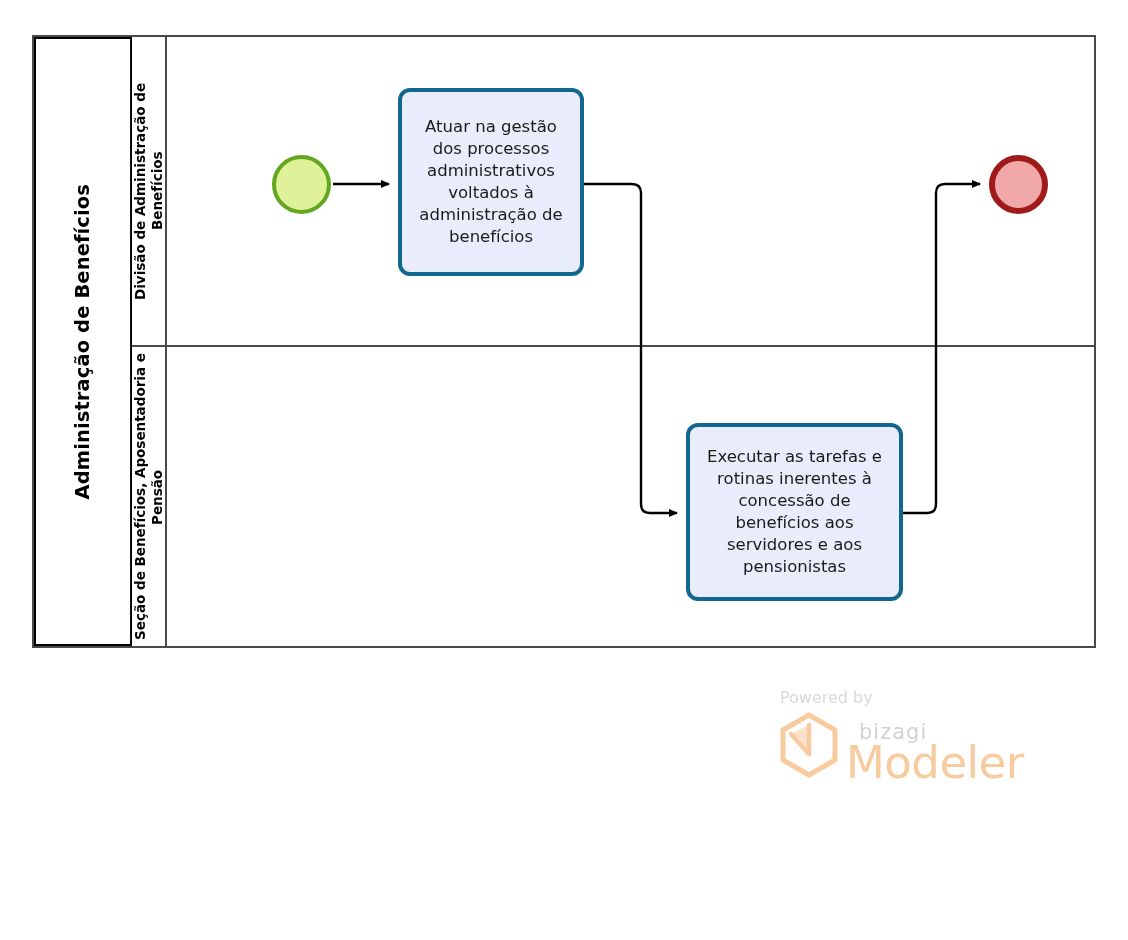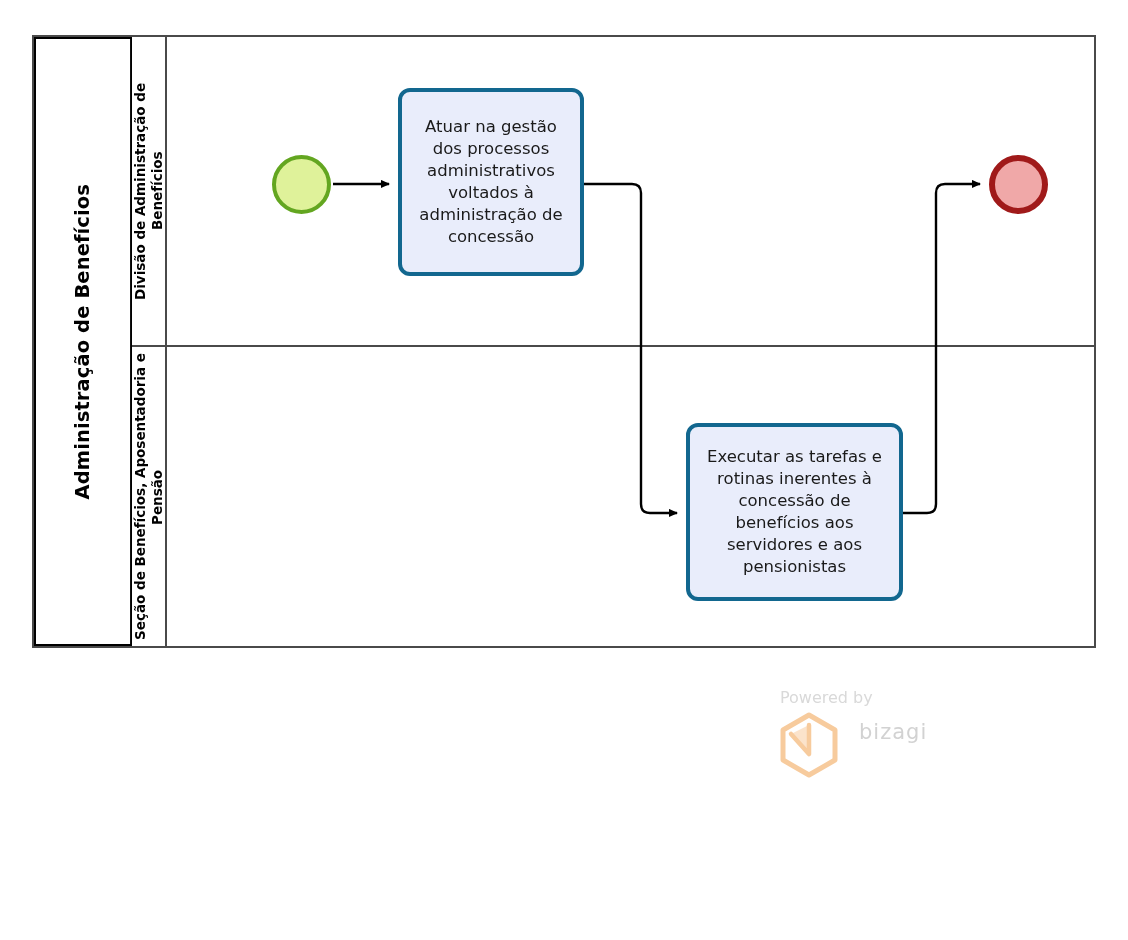--- a/index.html
+++ b/index.html
@@ -234,33 +234,34 @@
     <path d="M 584,184 L 632,184 Q 641,184 641,193 L 641,504 Q 641,513 650,513 L 677,513" fill="none" stroke="#000000" stroke-width="2.4" marker-end="url(#arrowhead)"></path>
 
     <path d="M 903,513 L 927,513 Q 936,513 936,504 L 936,193 Q 936,184 945,184 L 980,184" fill="none" stroke="#000000" stroke-width="2.4" marker-end="url(#arrowhead)"></path>
   </svg>
 
   <div class="event" id="start-event"></div>
 
   <div class="event" id="end-event"></div>
 
   <div class="task" id="task-1">
-    <span>Atuar na gestão dos processos administrativos voltados à administração de concessão</span>
+    <span>Atuar na gestão dos processos administrativos voltados à administração de benefícios</span>
   </div>
 
   <div class="task" id="task-2">
     <span>Executar as tarefas e rotinas inerentes à concessão de benefícios aos servidores e aos pensionistas</span>
   </div>
 
 </div>
 
 <div id="watermark">
   <span id="wm-powered">Powered by</span>
 
   <svg id="wm-hexagon" viewBox="0 0 62 66">
     <polygon points="31,3 57,18 57,48 31,63 5,48 5,18" fill="none" stroke="#f7cb9d" stroke-width="5" stroke-linejoin="round"></polygon>
     <polygon points="13,22 31,13 31,42" fill="#fbe3cb"></polygon>
     <path d="M13,22 L31,42 L31,13" fill="none" stroke="#f7cb9d" stroke-width="4.5" stroke-linejoin="round" stroke-linecap="round"></path>
   </svg>
 
   <span id="wm-bizagi">bizagi</span>
 
+  <span id="wm-modeler">Modeler</span>
 </div>
 
 </body></html>

